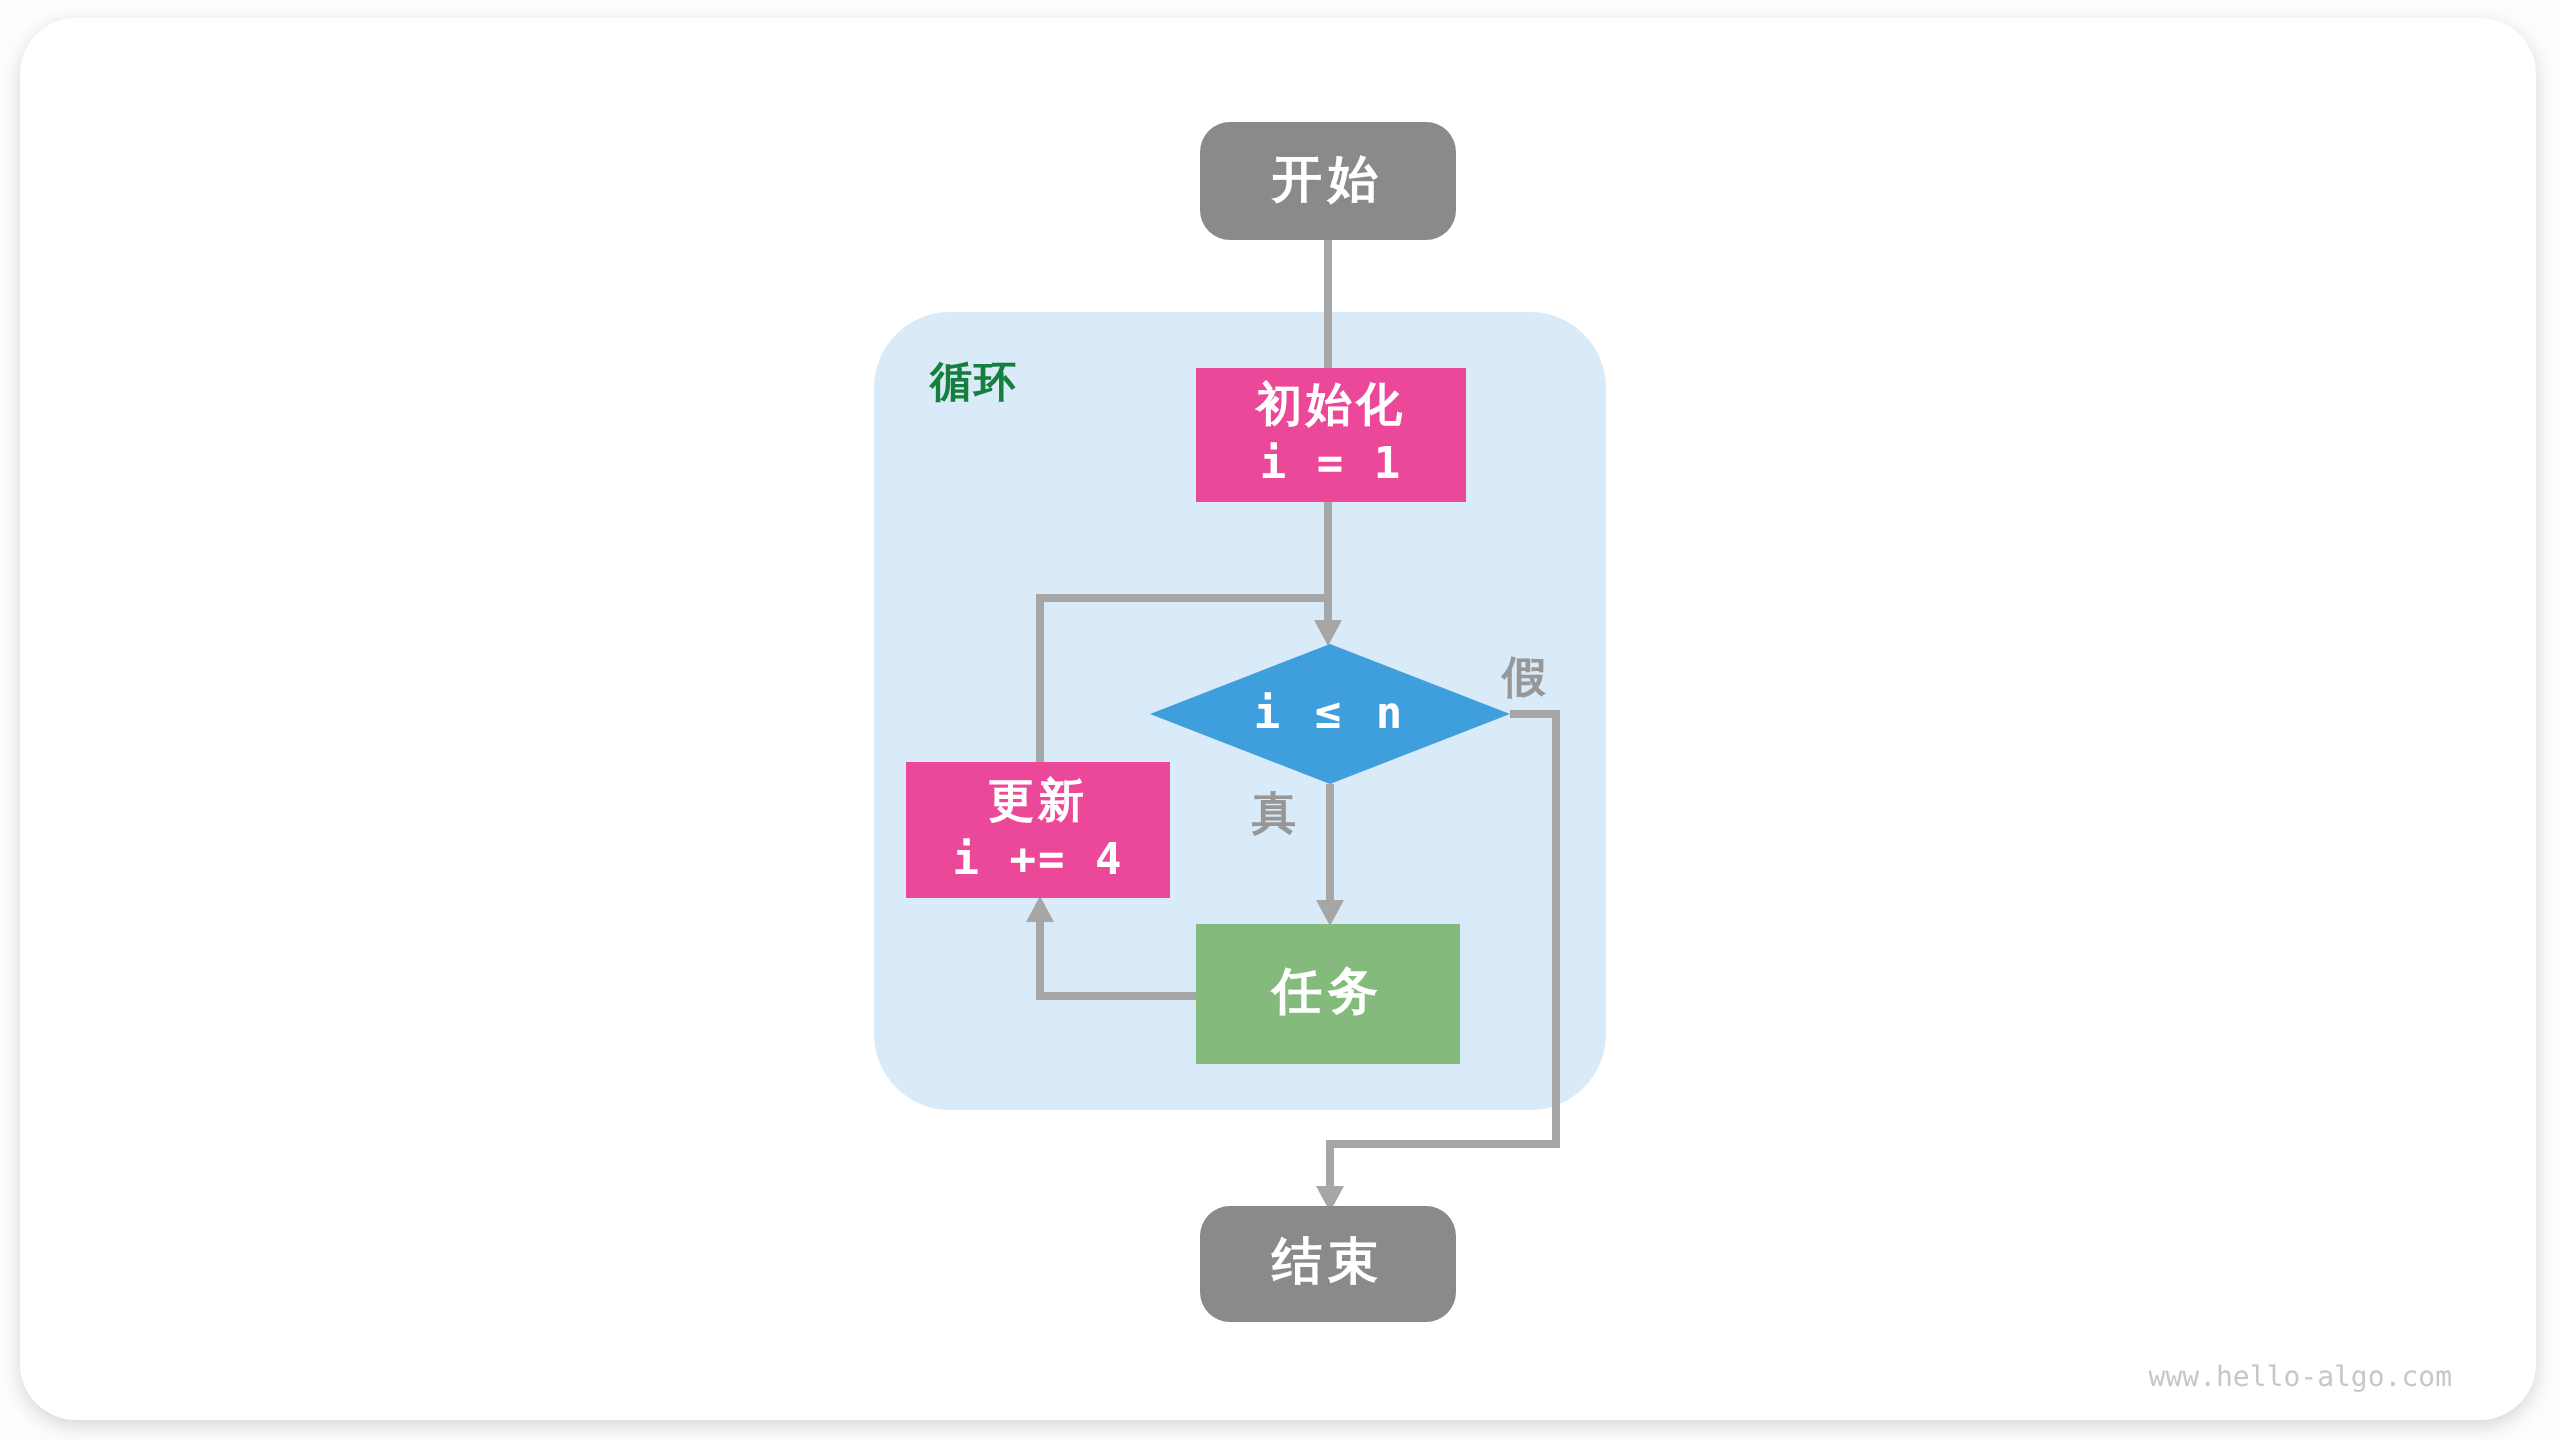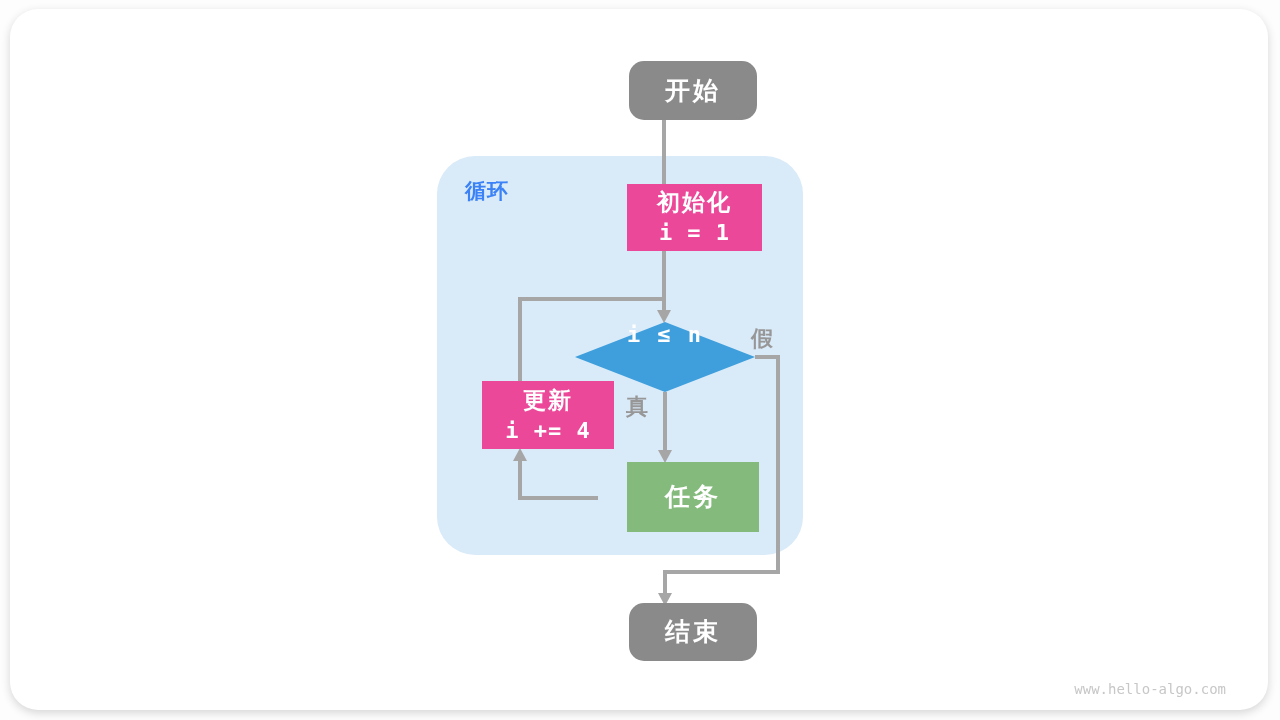--- a/index.html
+++ b/index.html
@@ -28,33 +28,32 @@
     left: 427px; top: 147px;
     width: 366px; height: 399px;
     background: #d9eaf8;
     border-radius: 38px;
   }
   .loop-label {
     position: absolute;
     left: 455px; top: 168px;
     font-size: 21px;
     font-weight: bold;
-    color: #3b82f6;
+    color: #15803d;
     letter-spacing: 1px;
   }
   .node {
     position: absolute;
     display: flex;
     flex-direction: column;
     align-items: center;
     justify-content: center;
     color: #ffffff;
     text-align: center;
     line-height: 1.25;
-    margin-left: 29px;
   }
   .node .zh { font-size: 23px; font-weight: 600; letter-spacing: 2px; }
   .node .zh-big { font-size: 25px; font-weight: 600; letter-spacing: 3px; }
   .node .code {
     font-family: "DejaVu Sans Mono", "Liberation Mono", monospace;
     font-size: 22px;
     font-weight: bold;
     letter-spacing: 1px;
     margin-top: 2px;
   }
@@ -69,20 +68,21 @@
   .node-init  { left: 588px; top: 175px; width: 135px; height: 67px; }
   .node-update{ left: 443px; top: 372px; width: 132px; height: 68px; }
   .node-task  { left: 588px; top: 453px; width: 132px; height: 70px; }
   .node-end   { left: 590px; top: 594px; width: 128px; height: 58px; }
 
   .diamond-text {
     position: absolute;
     left: 565px; top: 313px;
     width: 180px; height: 70px;
     display: flex;
+    align-items: center;
     justify-content: center;
     color: #ffffff;
     font-family: "DejaVu Sans Mono", "Liberation Mono", monospace;
     font-size: 22px;
     font-weight: bold;
     letter-spacing: 2px;
   }
   .edge-label {
     position: absolute;
     font-size: 22px;

